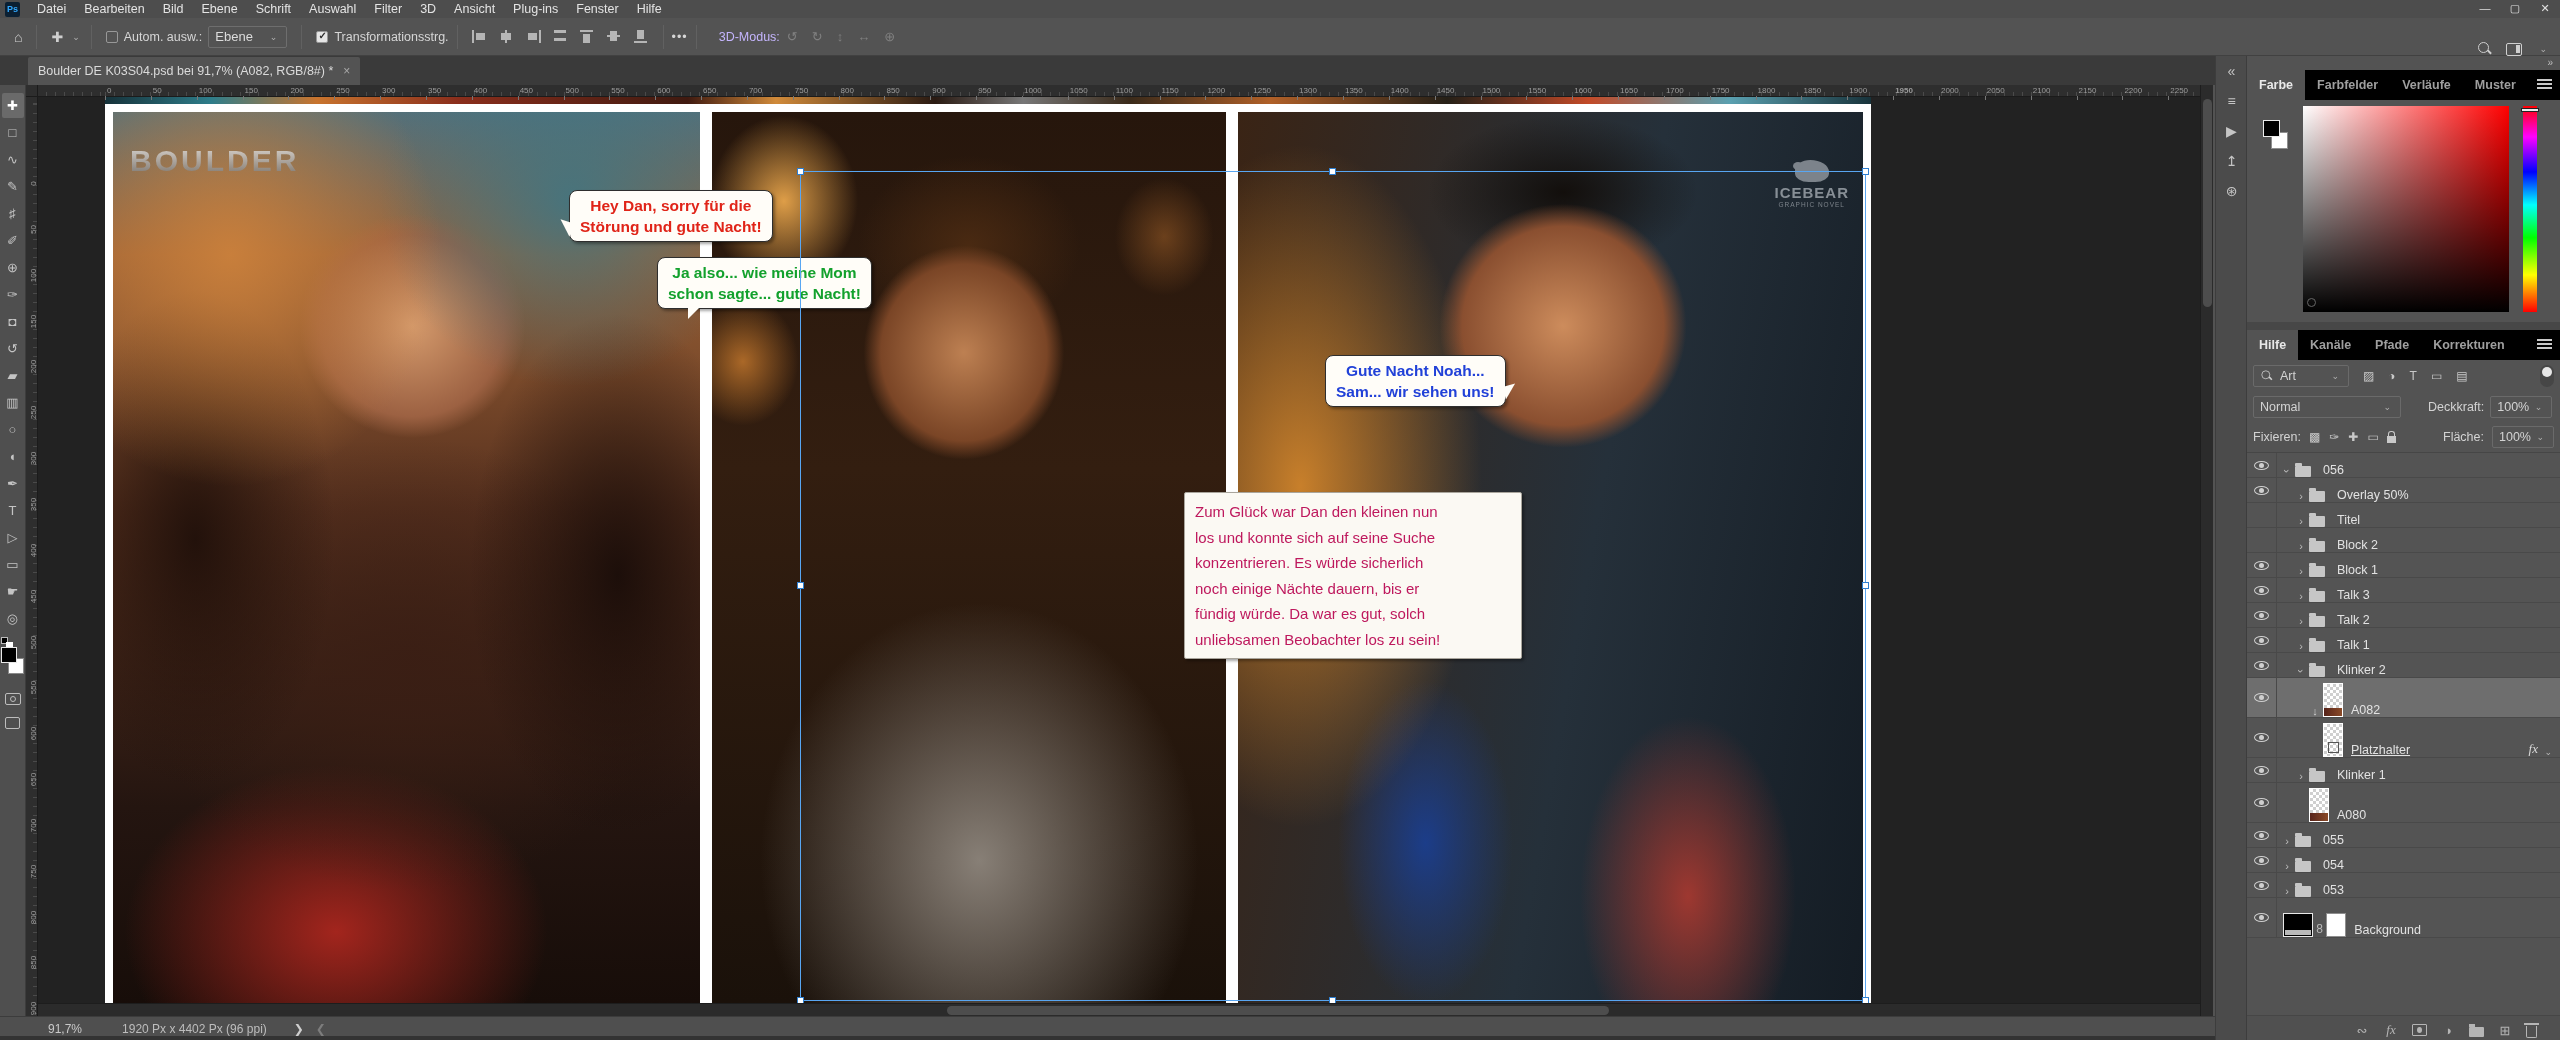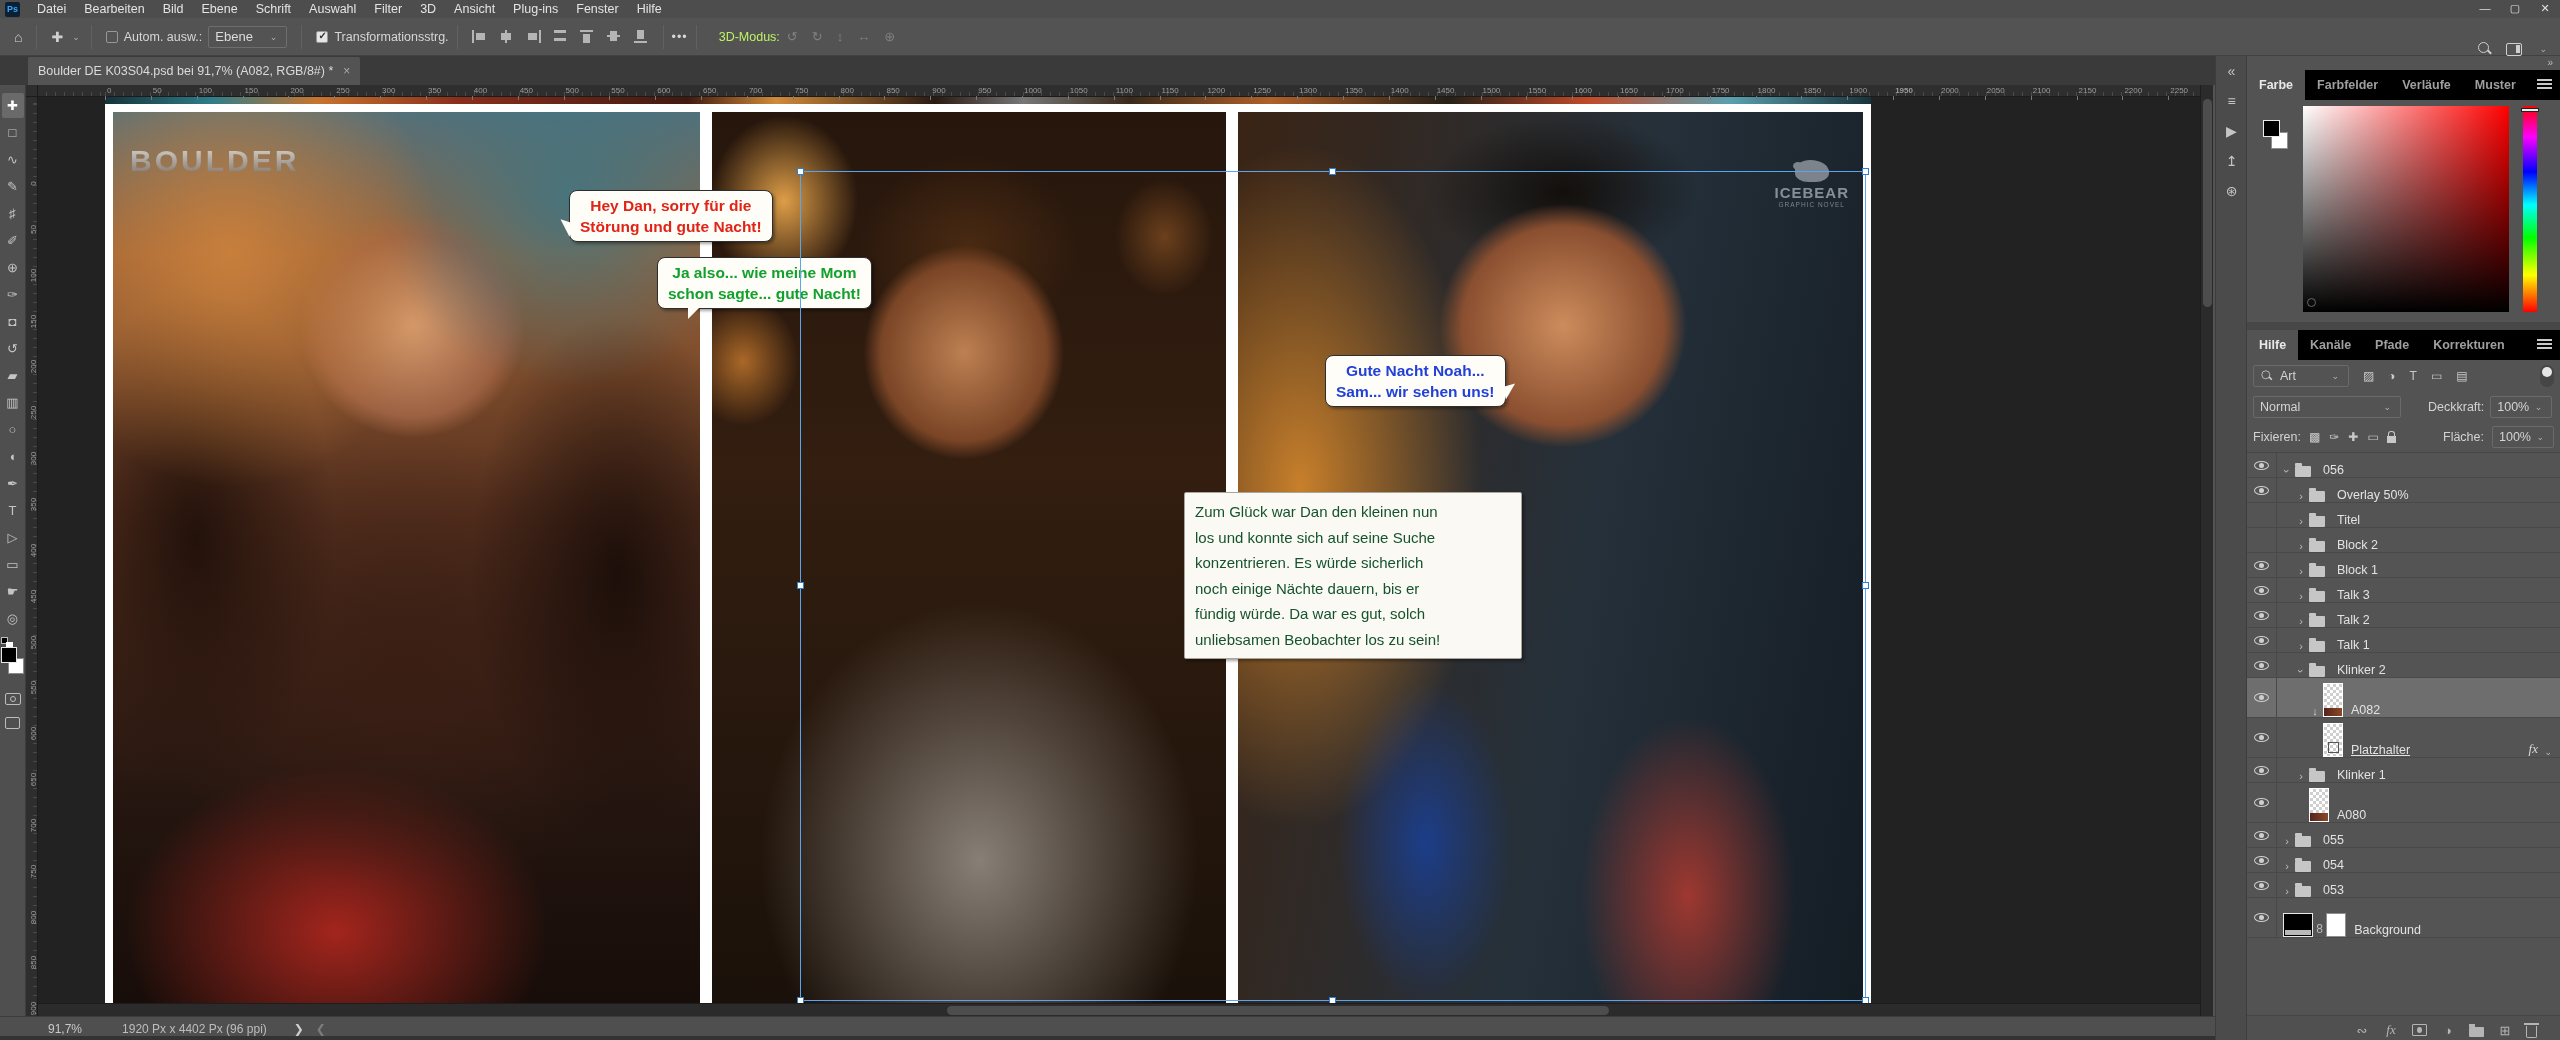--- a/index.html
+++ b/index.html
@@ -28,21 +28,21 @@
     padding:0 6px; margin:0 6px; display:flex; align-items:center; gap:14px; }
   .alicon { width:15px; height:13px; position:relative; margin:0 6px; opacity:.85; }
   .alicon::before, .alicon::after { content:""; position:absolute; background:#c7c7c7; }
   .al-l::before { left:0; top:0; width:2px; height:13px; } .al-l::after { left:4px; top:3px; width:9px; height:7px; }
   .al-c::before { left:6px; top:0; width:2px; height:13px; } .al-c::after { left:2px; top:3px; width:10px; height:7px; }
   .al-r::before { right:0; top:0; width:2px; height:13px; } .al-r::after { right:4px; top:3px; width:9px; height:7px; }
   .al-dist::before { left:1px; top:0; width:12px; height:3px; } .al-dist::after { left:1px; top:8px; width:12px; height:3px; }
   .al-t::before { left:0; top:0; width:13px; height:2px; } .al-t::after { left:3px; top:4px; width:7px; height:9px; }
   .al-m::before { left:0; top:5px; width:13px; height:2px; } .al-m::after { left:3px; top:1px; width:7px; height:10px; }
   .al-b::before { left:0; bottom:0; width:13px; height:2px; } .al-b::after { left:3px; bottom:4px; width:7px; height:9px; }
-  .dim3d { color:#bef264; }
+  .dim3d { color:#c4b5fd; }
   .ico3d { font-size:13px; color:#808080; padding:0 7px; }
   .ob-right { position:absolute; right:10px; top:24px; display:flex; align-items:center; gap:14px; }
   .search-ico { width:14px; height:14px; position:relative; }
   .search-ico::before { content:""; position:absolute; left:0; top:0; width:9px; height:9px; border:1.5px solid #cfcfcf; border-radius:50%; }
   .search-ico::after { content:""; position:absolute; left:9px; top:9px; width:5px; height:1.5px; background:#cfcfcf; transform:rotate(45deg); }
   .ws-ico { width:16px; height:13px; border:1.5px solid #cfcfcf; border-radius:2px; position:relative; }
   .ws-ico::after { content:""; position:absolute; right:1px; top:1px; width:4px; height:8px; background:#cfcfcf; }
 
   #tabbar { left:0; top:56px; width:2215px; height:29px; background:#3a3a3a; display:flex; align-items:flex-end; }
   .doc-tab { margin-left:28px; height:28px; background:#535353; display:flex; align-items:center; padding:0 10px;
@@ -117,21 +117,21 @@
     font-weight:bold; font-size:15.5px; line-height:21px; text-align:center; white-space:pre-line;
     box-shadow:2px 2px 3px rgba(0,0,0,.35); }
   .bubble::after { content:""; position:absolute; width:0; height:0; }
   #bubble-red { left:464px; top:93px; color:#e02418; }
   #bubble-red::after { left:-12px; bottom:6px; border-top:14px solid #fffdf8; border-left:14px solid transparent; transform:rotate(18deg); }
   #bubble-green { left:552px; top:160px; color:#13a12d; }
   #bubble-green::after { left:30px; bottom:-11px; border-top:12px solid #fffdf8; border-right:12px solid transparent; }
   #bubble-blue { left:1220px; top:258px; color:#2141d8; }
   #bubble-blue::after { right:-12px; bottom:8px; border-top:13px solid #fffdf8; border-right:13px solid transparent; transform:rotate(-15deg); }
   #caption { left:1079px; top:395px; width:338px; background:#fbf9f3; border:1px solid #a9a59c; border-radius:2px;
-    color:#14532d; font-weight:normal; font-size:15px; line-height:25.5px; text-align:left; padding:6px 10px; white-space:pre-line; }
+    color:#be185d; font-weight:normal; font-size:15px; line-height:25.5px; text-align:left; padding:6px 10px; white-space:pre-line; }
 
   .sel-box { position:absolute; left:774px; top:86px; width:1066px; height:830px; border:1px solid #58a6f2; }
   .handle { position:absolute; width:7px; height:7px; background:#ffffff; border:1px solid #2f7fd0; }
 
   .hscroll { position:absolute; left:12px; bottom:0; width:2162px; height:13px; background:#2b2b2b; border-top:1px solid #1d1d1d; }
   .hthumb { position:absolute; left:909px; top:2px; width:662px; height:9px; background:#4d4d4d; border-radius:5px; }
   #vscroll { left:2200px; top:85px; width:13px; height:931px; background:#2b2b2b; border-left:1px solid #1d1d1d; }
   .vthumb { position:absolute; left:2px; top:14px; width:9px; height:208px; background:#4d4d4d; border-radius:5px; }
 
   

